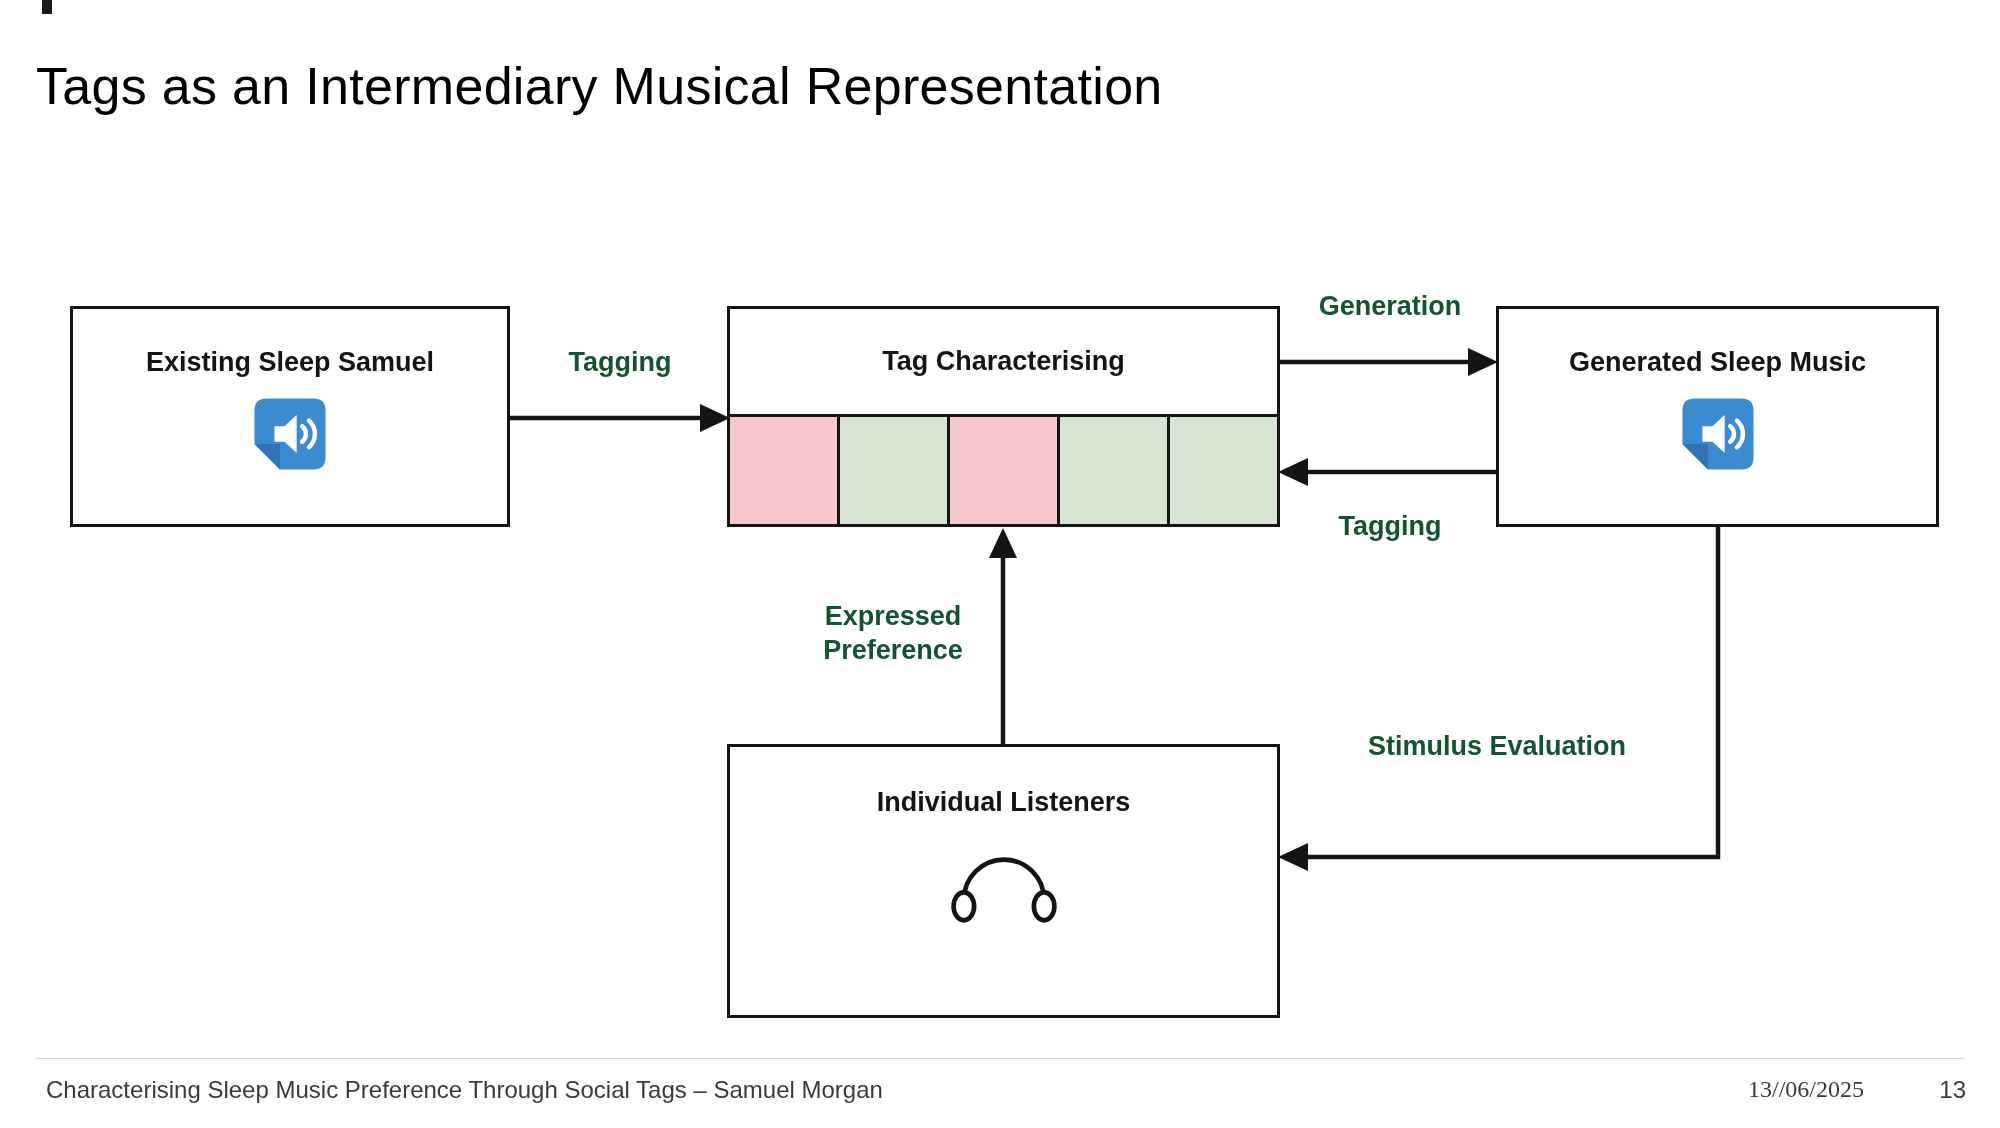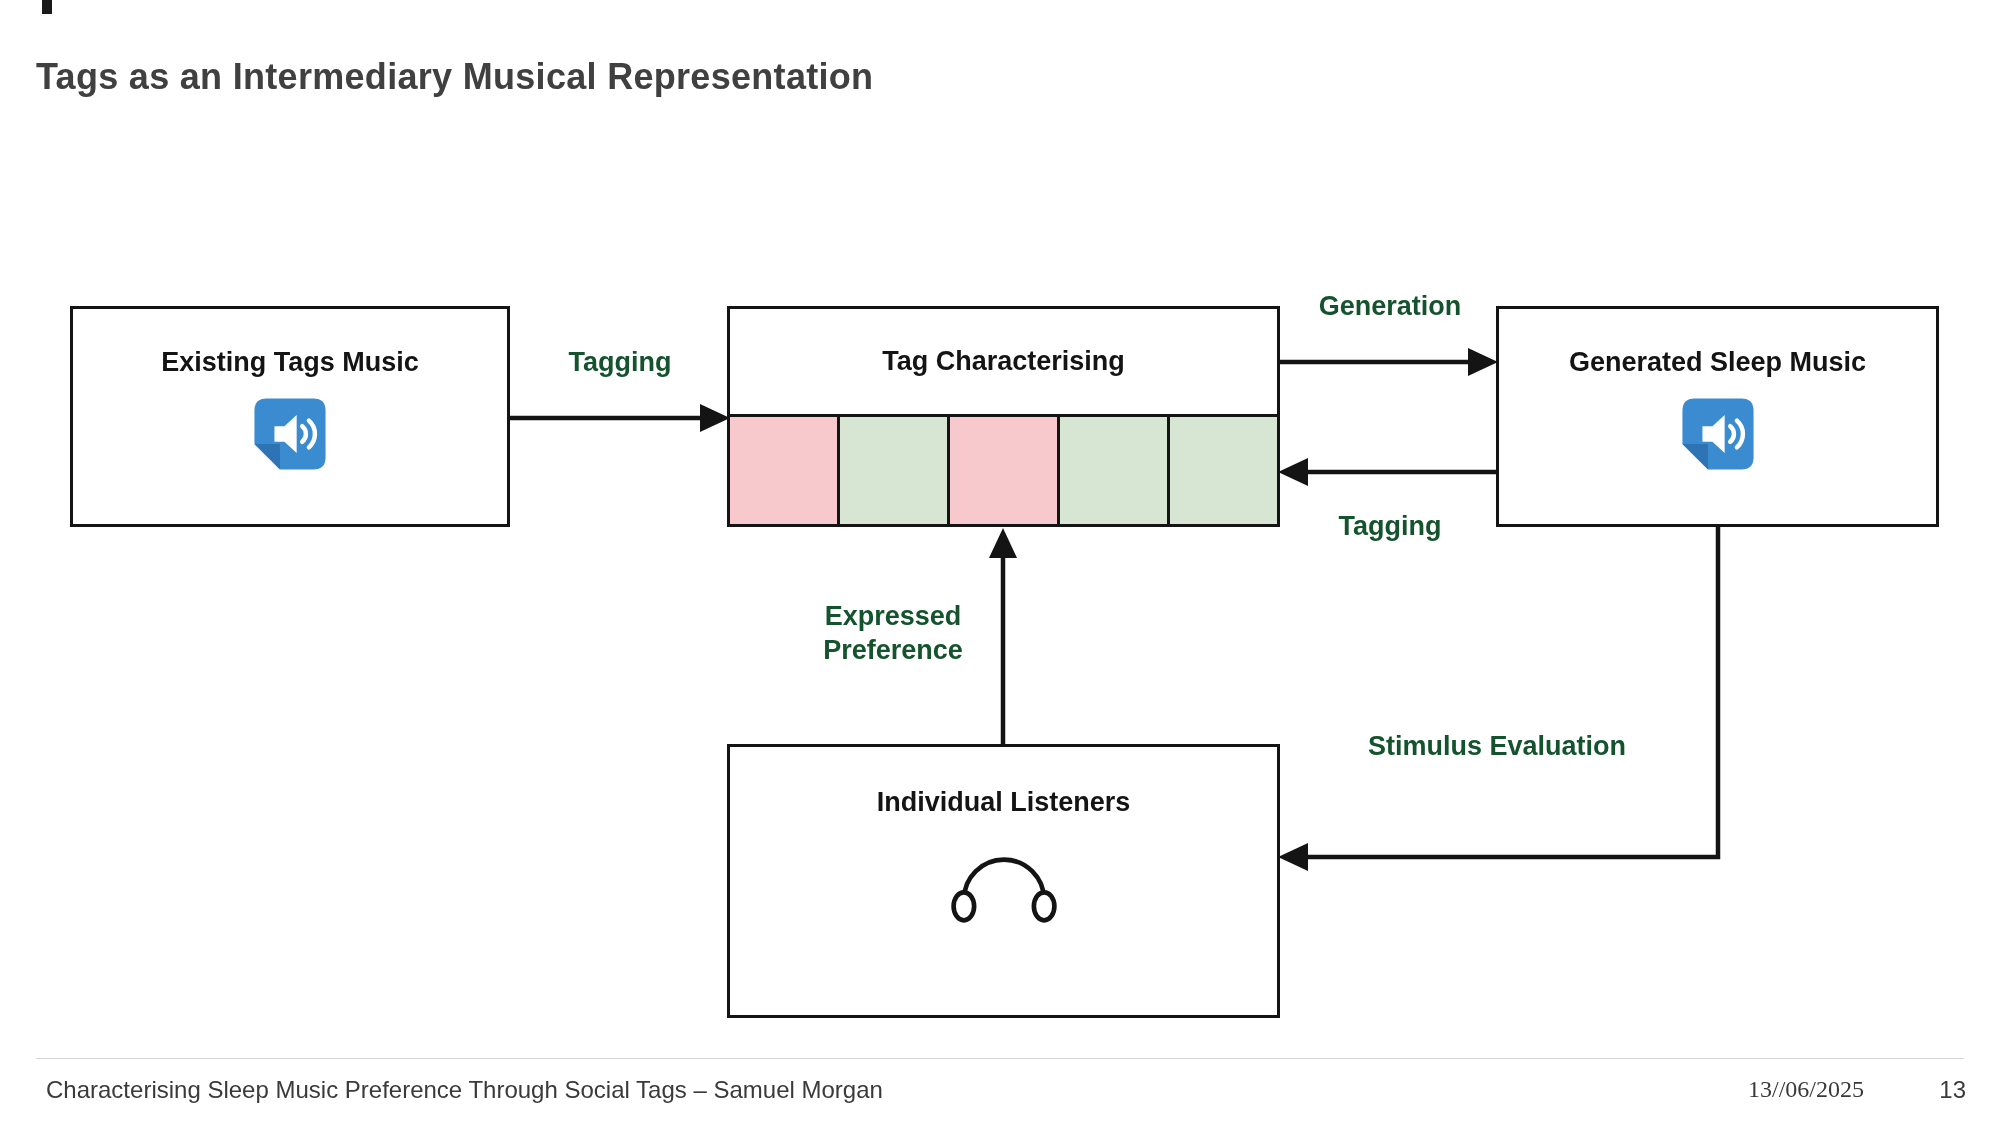--- a/index.html
+++ b/index.html
@@ -13,22 +13,22 @@
     width: 2000px; height: 1128px;
     background: #ffffff;
     overflow: hidden;
   }
   .top-mark {
     position: absolute; left: 42px; top: 0;
     width: 10px; height: 14px; background: #1a1a1a;
   }
   .title {
     position: absolute; left: 36px; top: 56px;
-    font-size: 36px; font-weight: bold;
-    color: #404040; letter-spacing: 0.3px;
+    font-size: 52px; font-weight: normal;
+    color: #000000; letter-spacing: 0.3px;
   }
   .arrow-layer { position: absolute; left: 0; top: 0; }
   .arrow-layer line, .arrow-layer polyline {
     stroke: #141414; stroke-width: 4.5px; fill: none;
   }
   .arrow-layer polygon { fill: #141414; stroke: none; }
 
   .box {
     position: absolute;
     border: 3px solid #141414;
@@ -107,21 +107,21 @@
       <line x1="1003" y1="744" x2="1003" y2="556"></line>
       <polygon points="1003,528 989,558 1017,558"></polygon>
     </g>
     <g>
       <polyline points="1718,527 1718,857 1306,857"></polyline>
       <polygon points="1278,857 1308,843 1308,871"></polygon>
     </g>
   </svg>
 
   <div class="box box-existing">
-    <div class="box-label">Existing Tags Music</div>
+    <div class="box-label">Existing Sleep Samuel</div>
     <svg class="audio-icon" viewBox="0 0 72 72" width="80" height="80">
       <path d="M15 4 H57 Q68 4 68 15 V57 Q68 68 57 68 H27 L4 45 V15 Q4 4 15 4 Z" fill="#3a8bd0"></path>
       <path d="M4 45 L27 68 L27 45 Z" fill="#2e74b5"></path>
       <path d="M22 29 v14 h9 l11 10 V19 L31 29 Z" fill="#ffffff"></path>
       <path d="M47 29 a9 9 0 0 1 0 14" fill="none" stroke="#ffffff" stroke-width="4" stroke-linecap="round"></path>
       <path d="M53 24 a16 16 0 0 1 0 24" fill="none" stroke="#ffffff" stroke-width="4" stroke-linecap="round"></path>
     </svg>
   </div>
 
   <div class="box box-tagrep">

